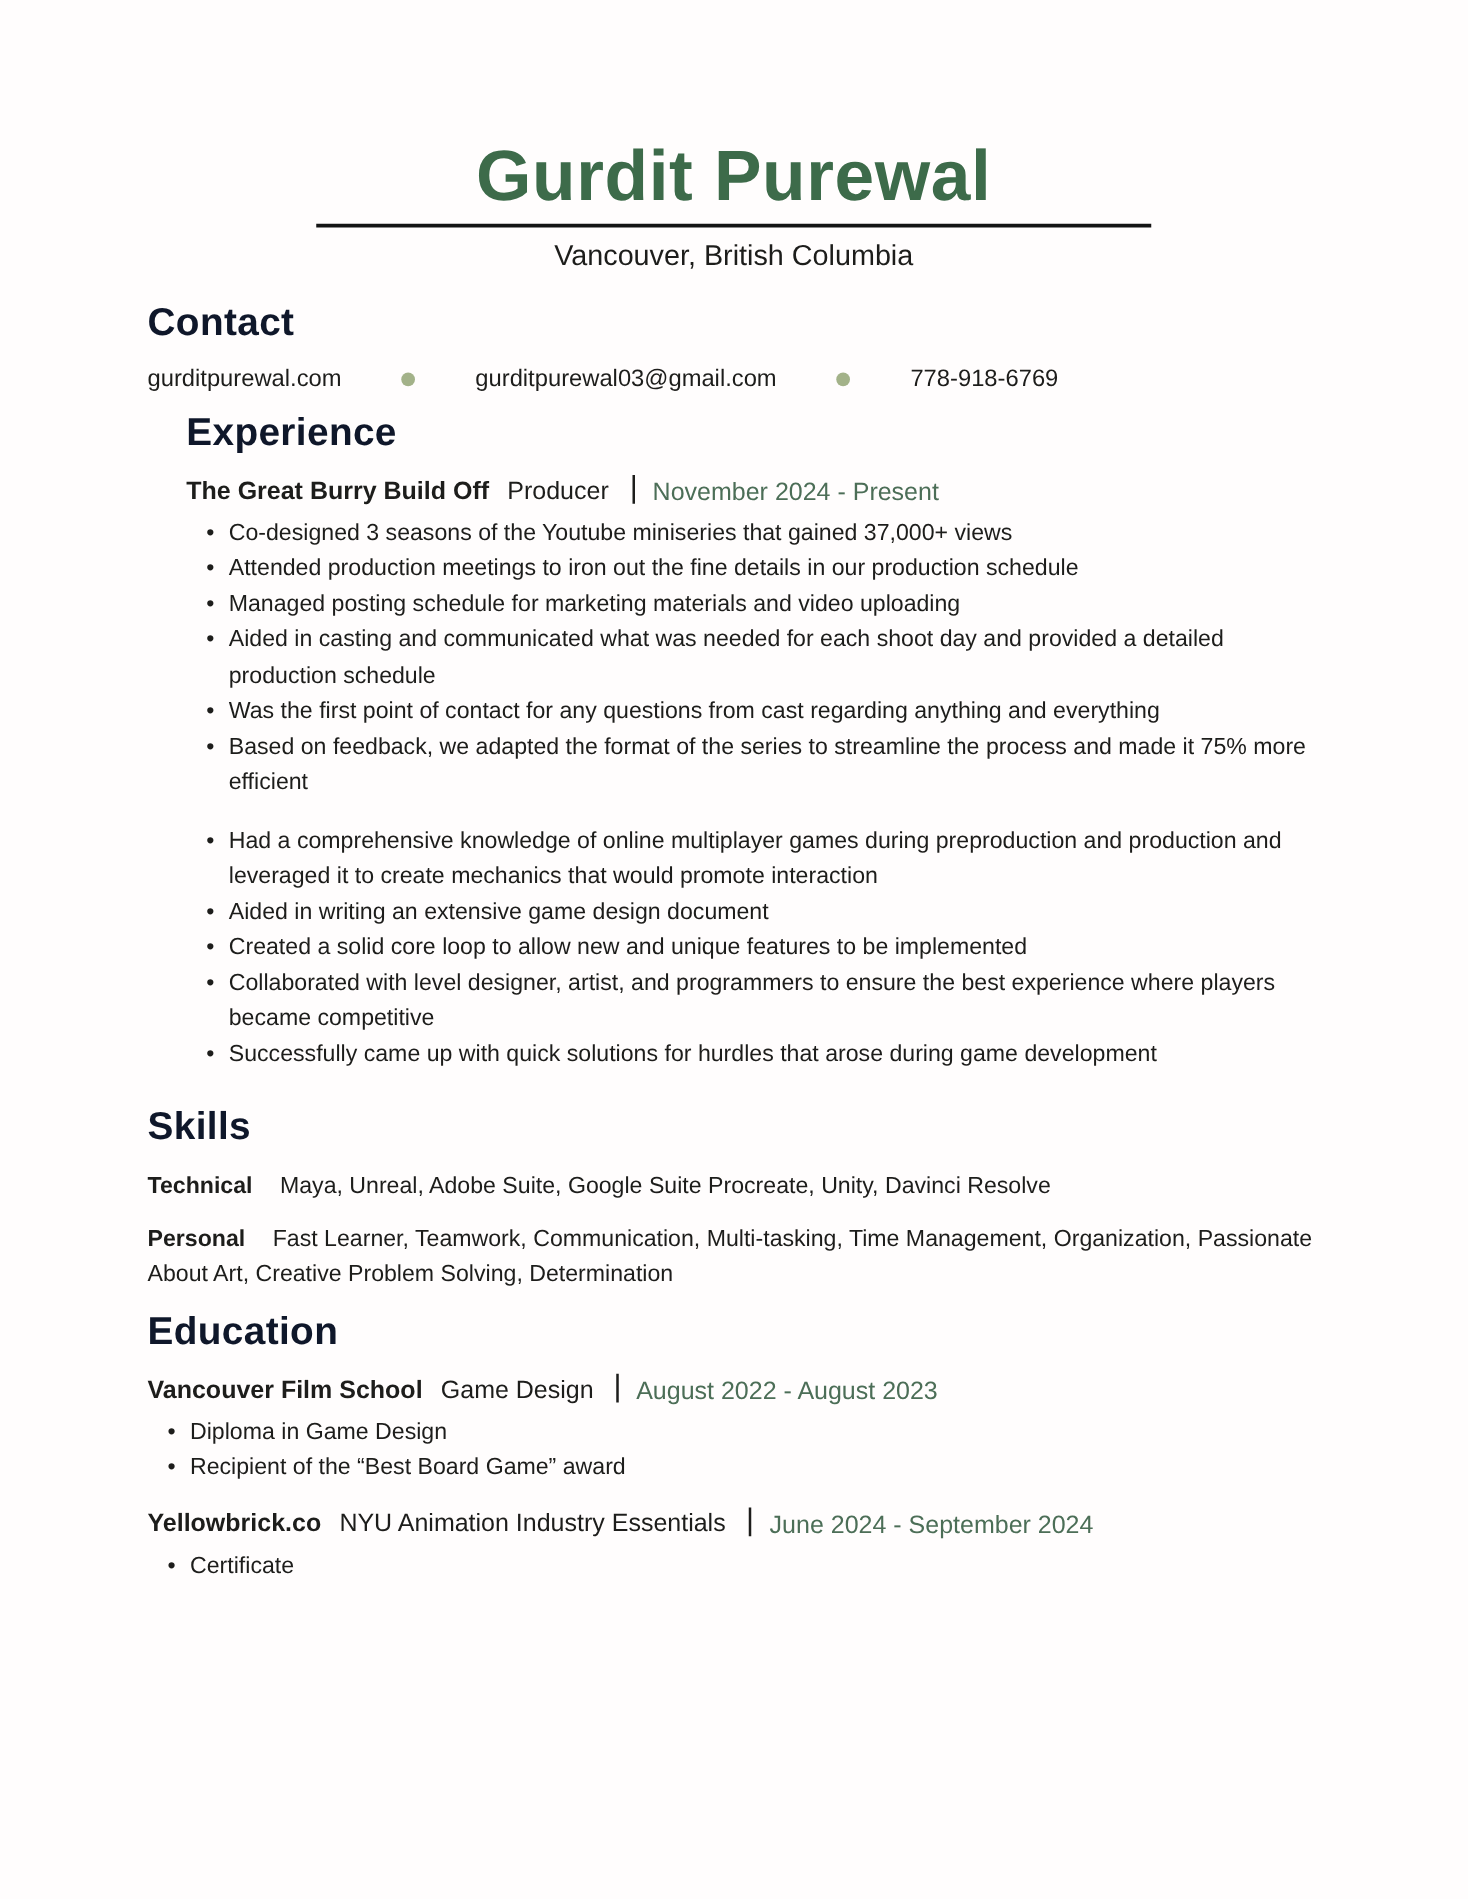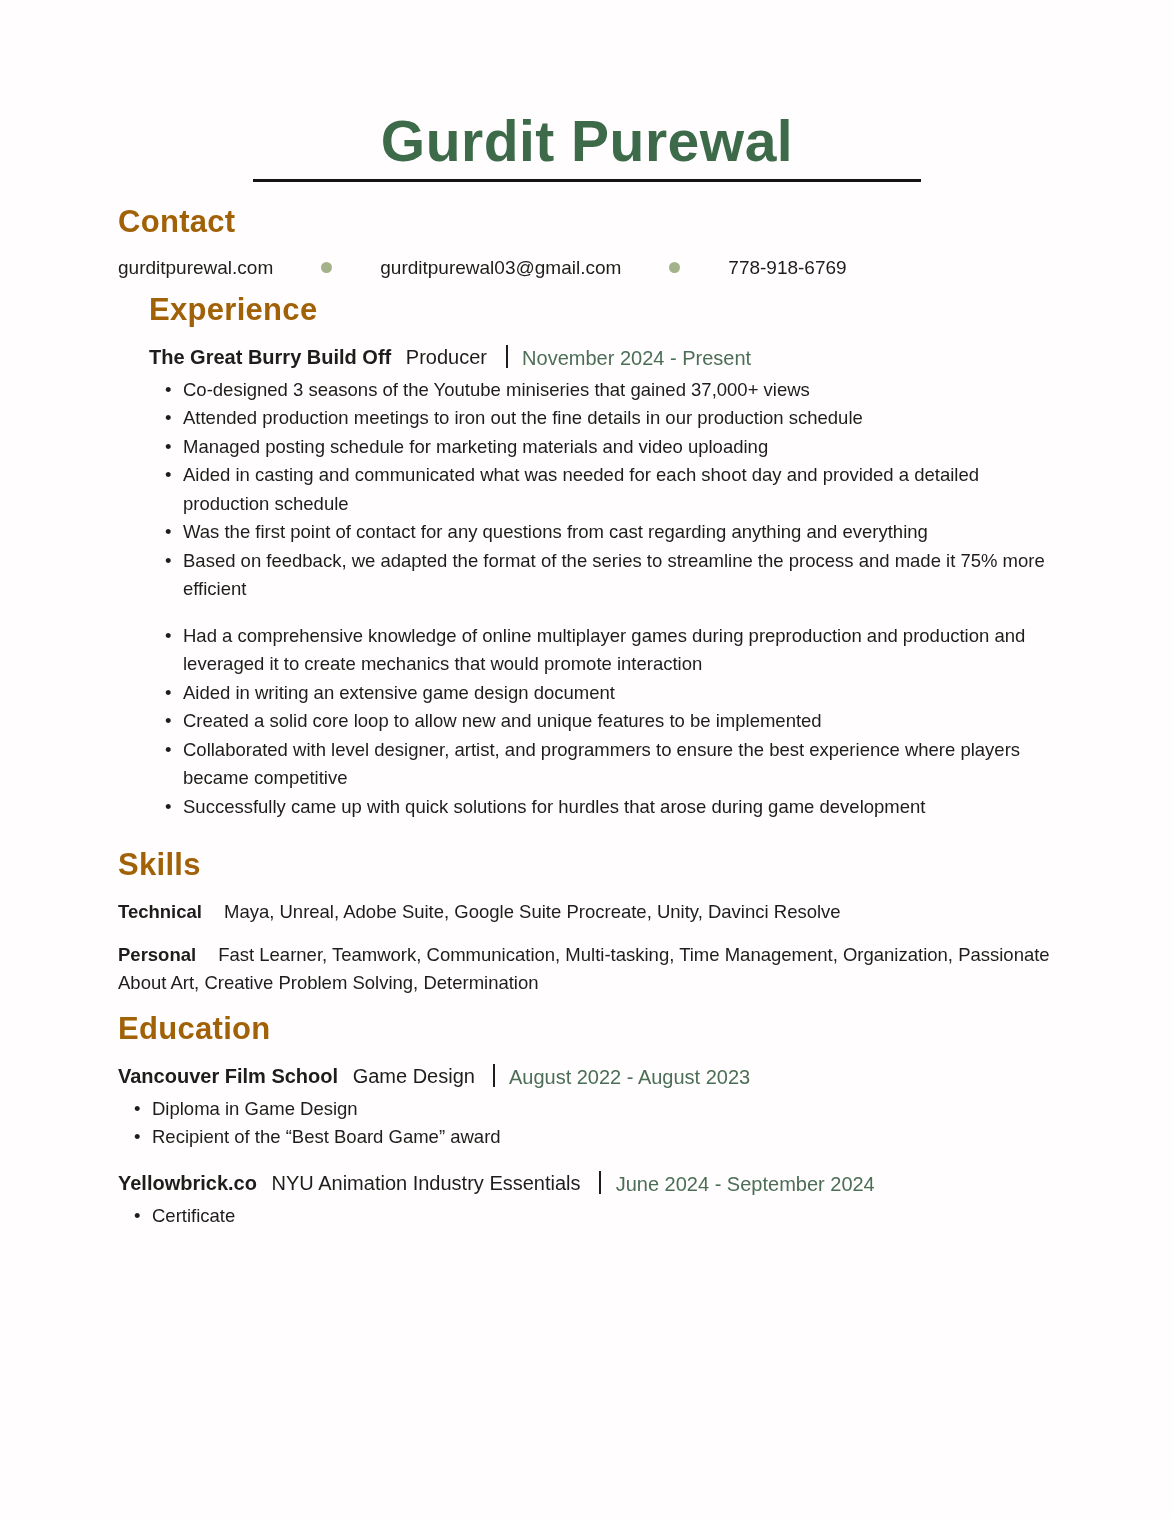--- a/index.html
+++ b/index.html
@@ -26,21 +26,21 @@
     width: 668px; height: 3px;
     background: #141414;
     margin: 5px auto 0 auto;
   }
   .location { font-size: 23px; margin-top: 9px; color: #1d1d1b; }
 
   
   .section-heading {
     font-size: 31px;
     font-weight: 700;
-    color: #a16207;
+    color: #0f172a;
     letter-spacing: 0.3px;
   }
   .section-contact    { margin-top: 22px; }
   .section-experience { margin-top: 13px; margin-left: 31px; }
   .section-skills     { margin-top: 26px; }
   .section-education  { margin-top: 13px; }
 
   
   .contact-row {
     display: flex; align-items: center;
@@ -88,20 +88,21 @@
   .skill-label { font-weight: 700; margin-right: 22px; }
 </style>
 </head>
 <body>
 
 <div class="page">
 
   <div class="header">
     <div class="name">Gurdit Purewal</div>
     <div class="rule"></div>
+    <div class="location">Vancouver, British Columbia</div>
   </div>
 
   <div class="section-contact">
     <div class="section-heading">Contact</div>
     <div class="contact-row">
       <span>gurditpurewal.com</span>
       <span class="sep-dot"></span>
       <span>gurditpurewal03@gmail.com</span>
       <span class="sep-dot"></span>
       <span>778-918-6769</span>

